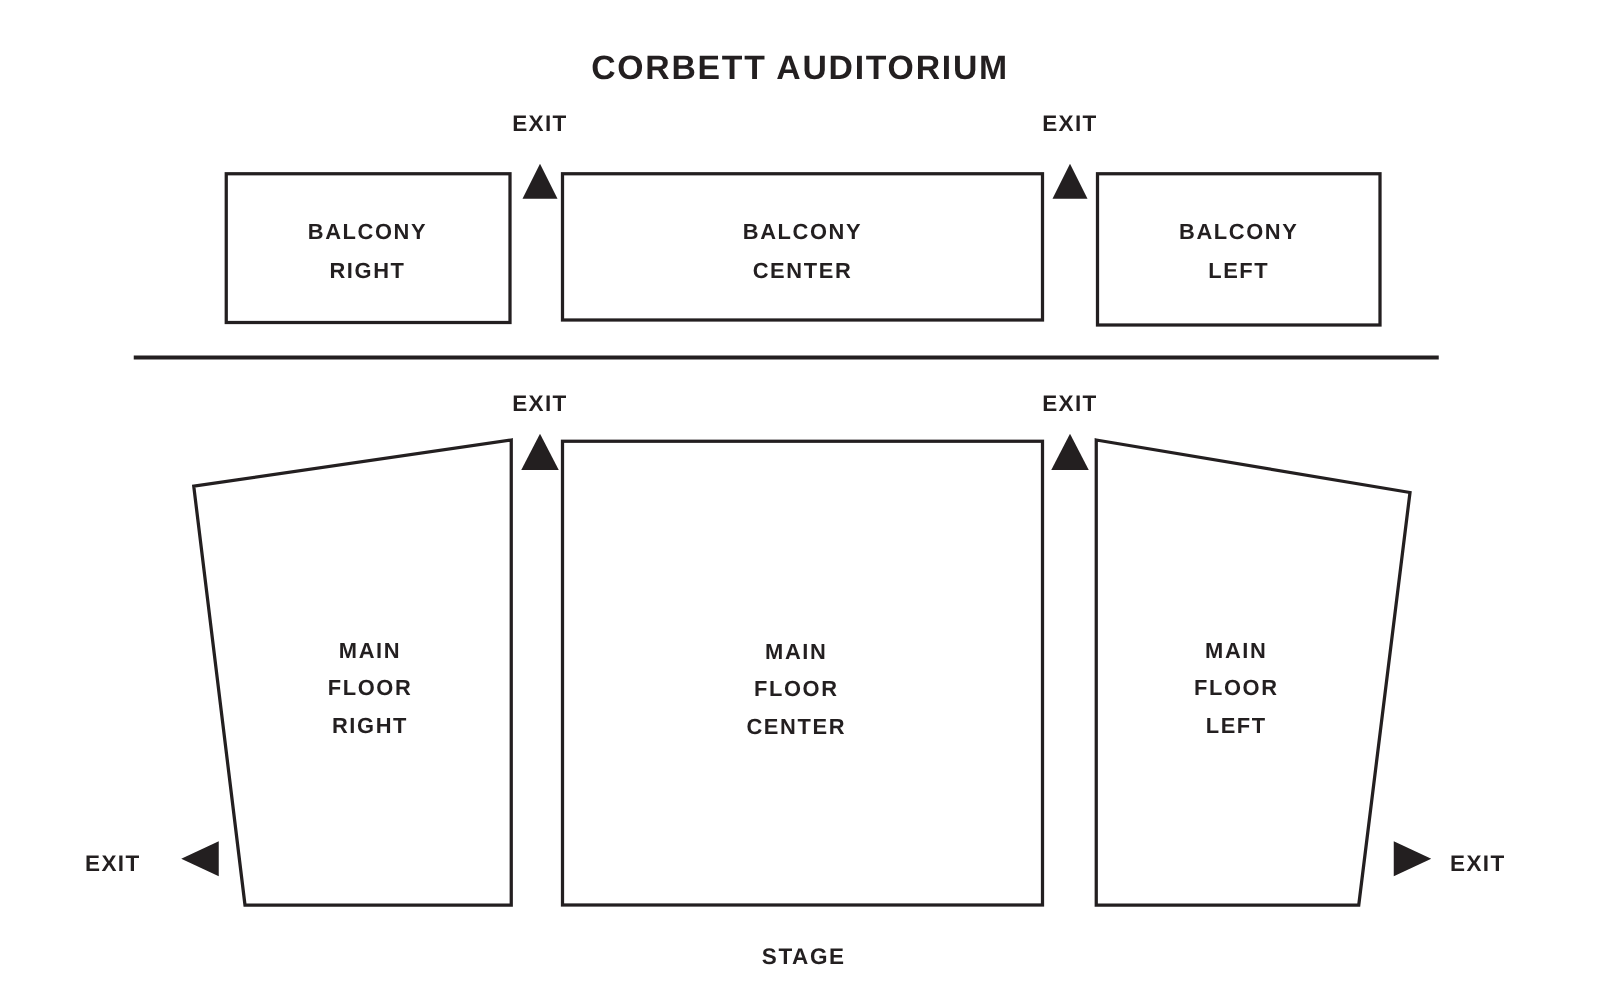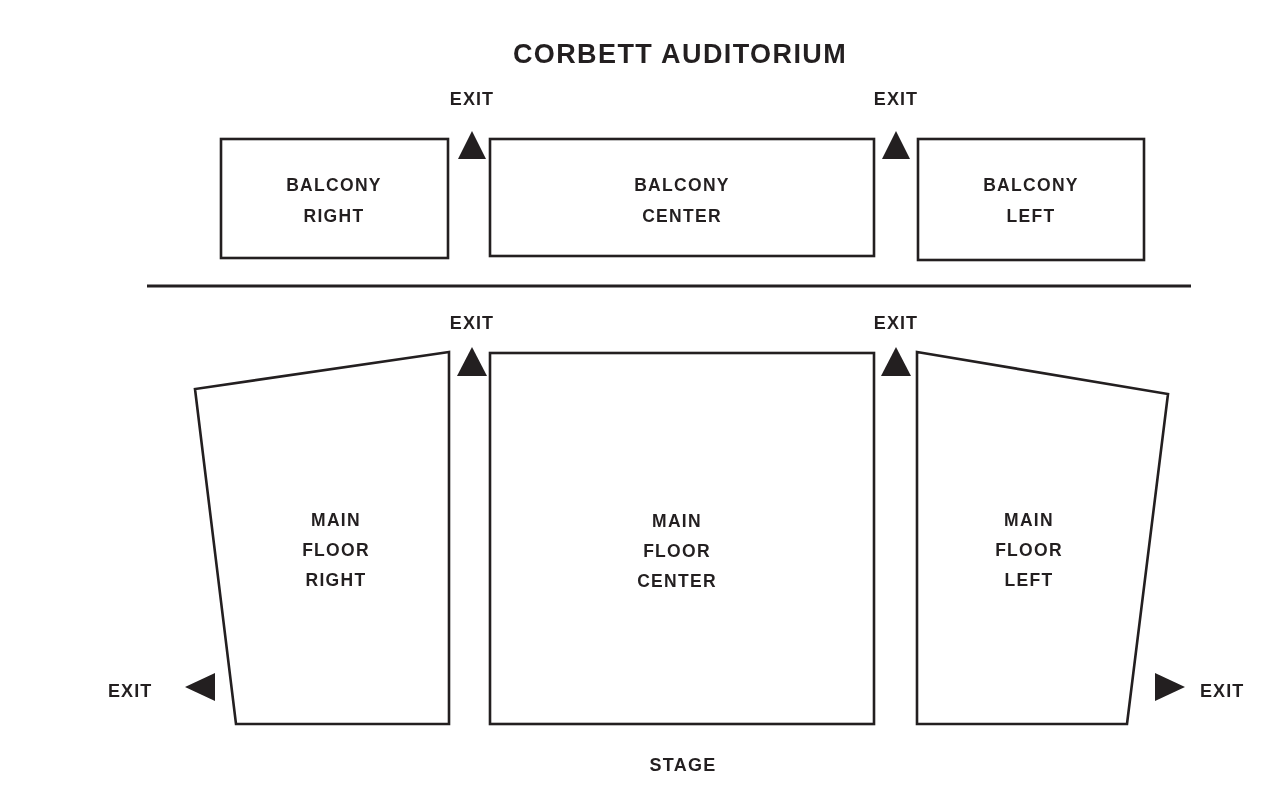--- a/index.html
+++ b/index.html
@@ -12,21 +12,20 @@
     width: 1280px;
     height: 800px;
     font-family: "Liberation Sans", sans-serif;
     color: #231f20;
     overflow: hidden;
   }
   #chart-root {
     position: relative;
     width: 1200px;
     height: 800px;
-    margin-left: 40px;
   }
   svg.seating-svg {
     position: absolute;
     top: 0;
     left: 0;
     width: 1280px;
     height: 800px;
     display: block;
   }
   .venue-title {

